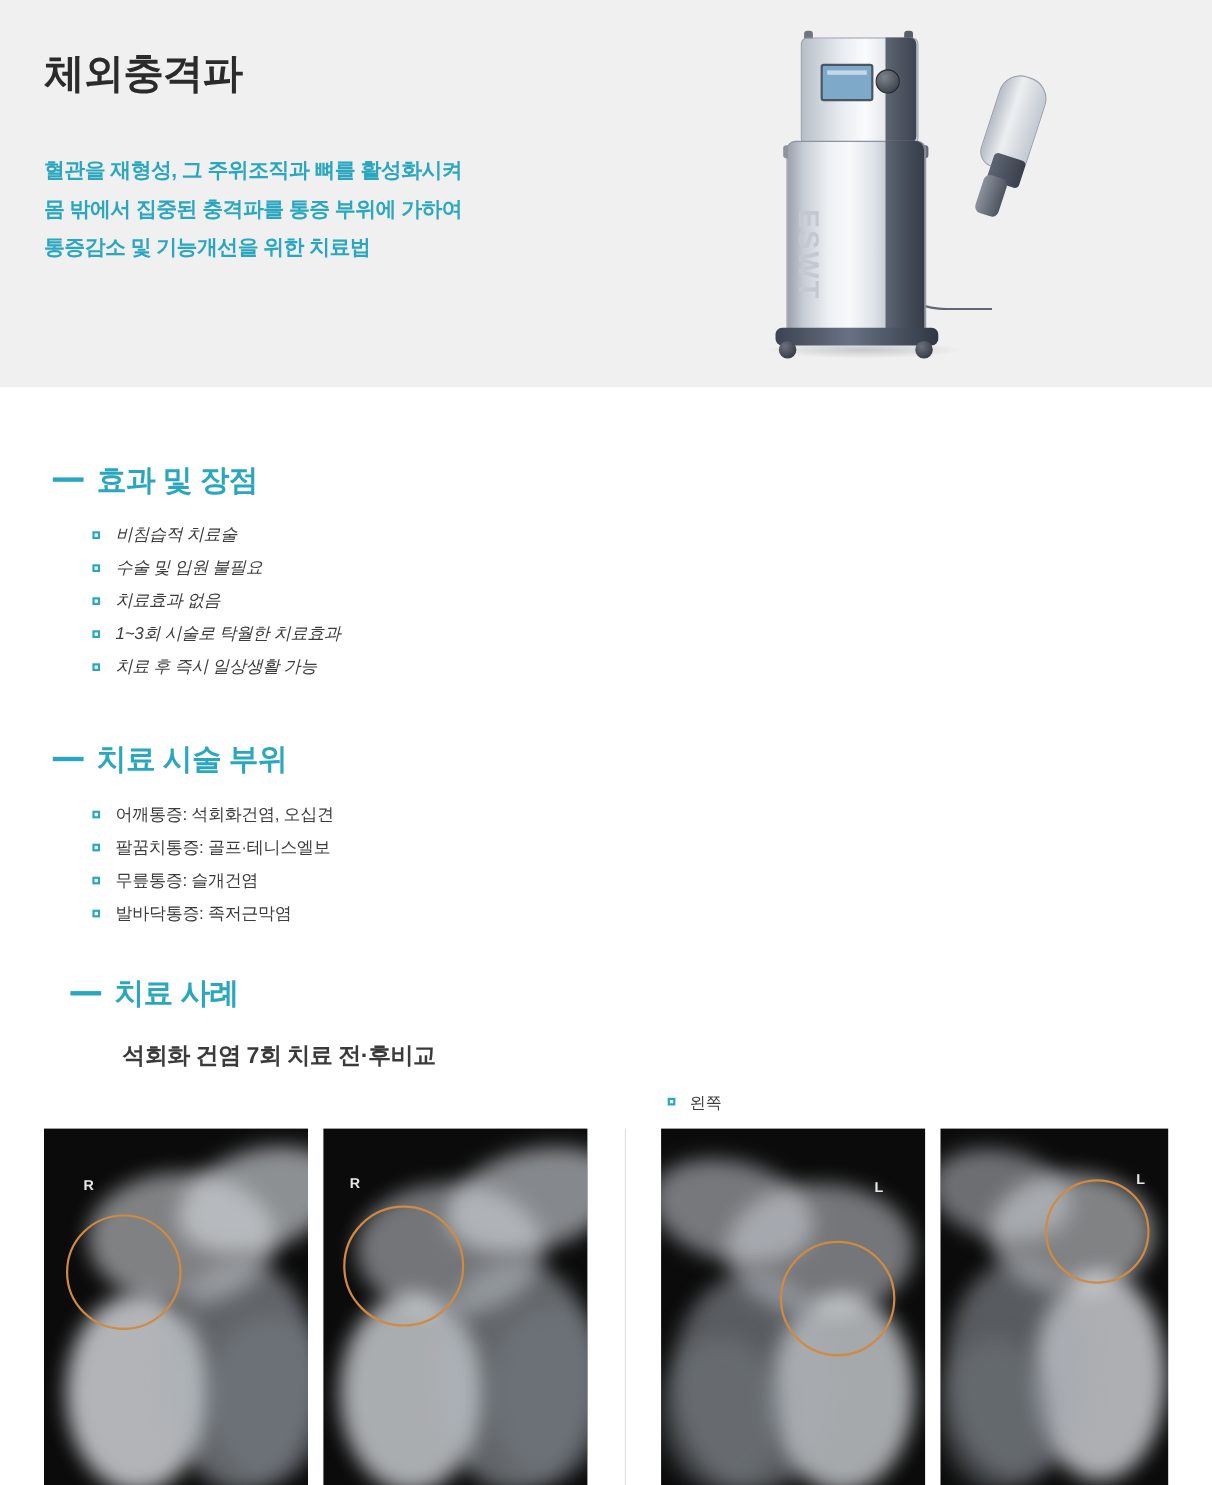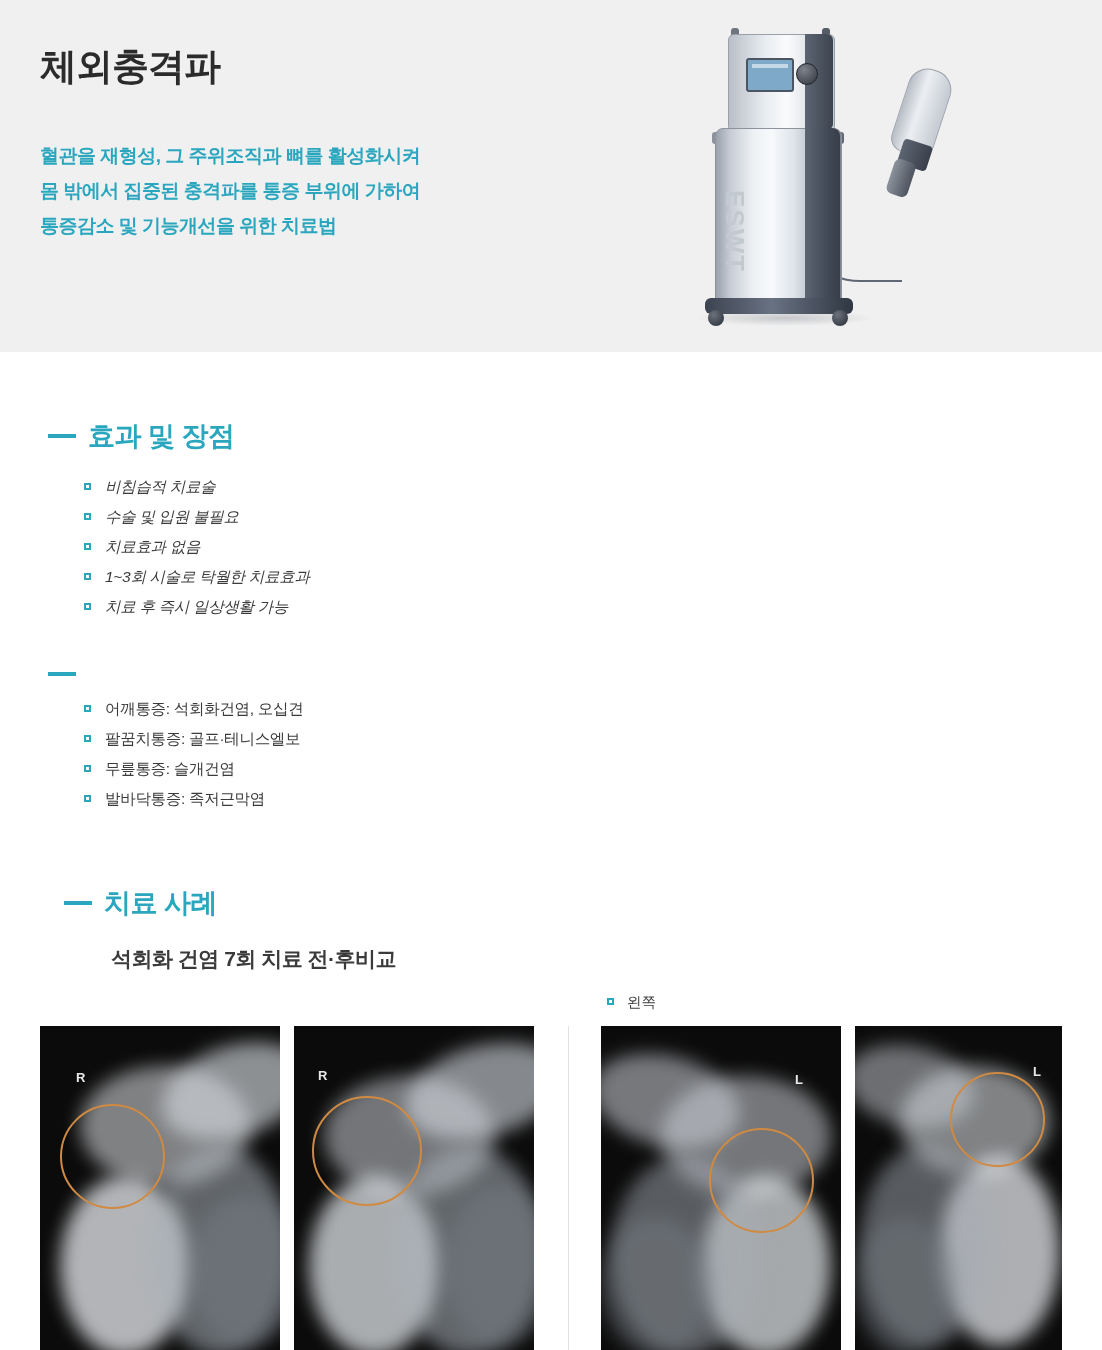--- a/index.html
+++ b/index.html
@@ -376,20 +376,21 @@
     <li>수술 및 입원 불필요</li>
     <li>치료효과 없음</li>
     <li>1~3회 시술로 탁월한 치료효과</li>
     <li>치료 후 즉시 일상생활 가능</li>
   </ul>
 </div>
 
 <div class="section" style="position:absolute; left:0; top:672px; width:1102px;">
   <div class="sec-head">
     <span class="sec-dash"></span>
+    <span class="sec-title">치료 시술 부위</span>
   </div>
   <ul class="bullets" style="margin-top:18px; margin-left:40px;">
     <li>어깨통증: 석회화건염, 오십견</li>
     <li>팔꿈치통증: 골프·테니스엘보</li>
     <li>무릎통증: 슬개건염</li>
     <li>발바닥통증: 족저근막염</li>
   </ul>
 </div>
 
 <div class="section" style="position:absolute; left:16px; top:885px; width:1102px;">

